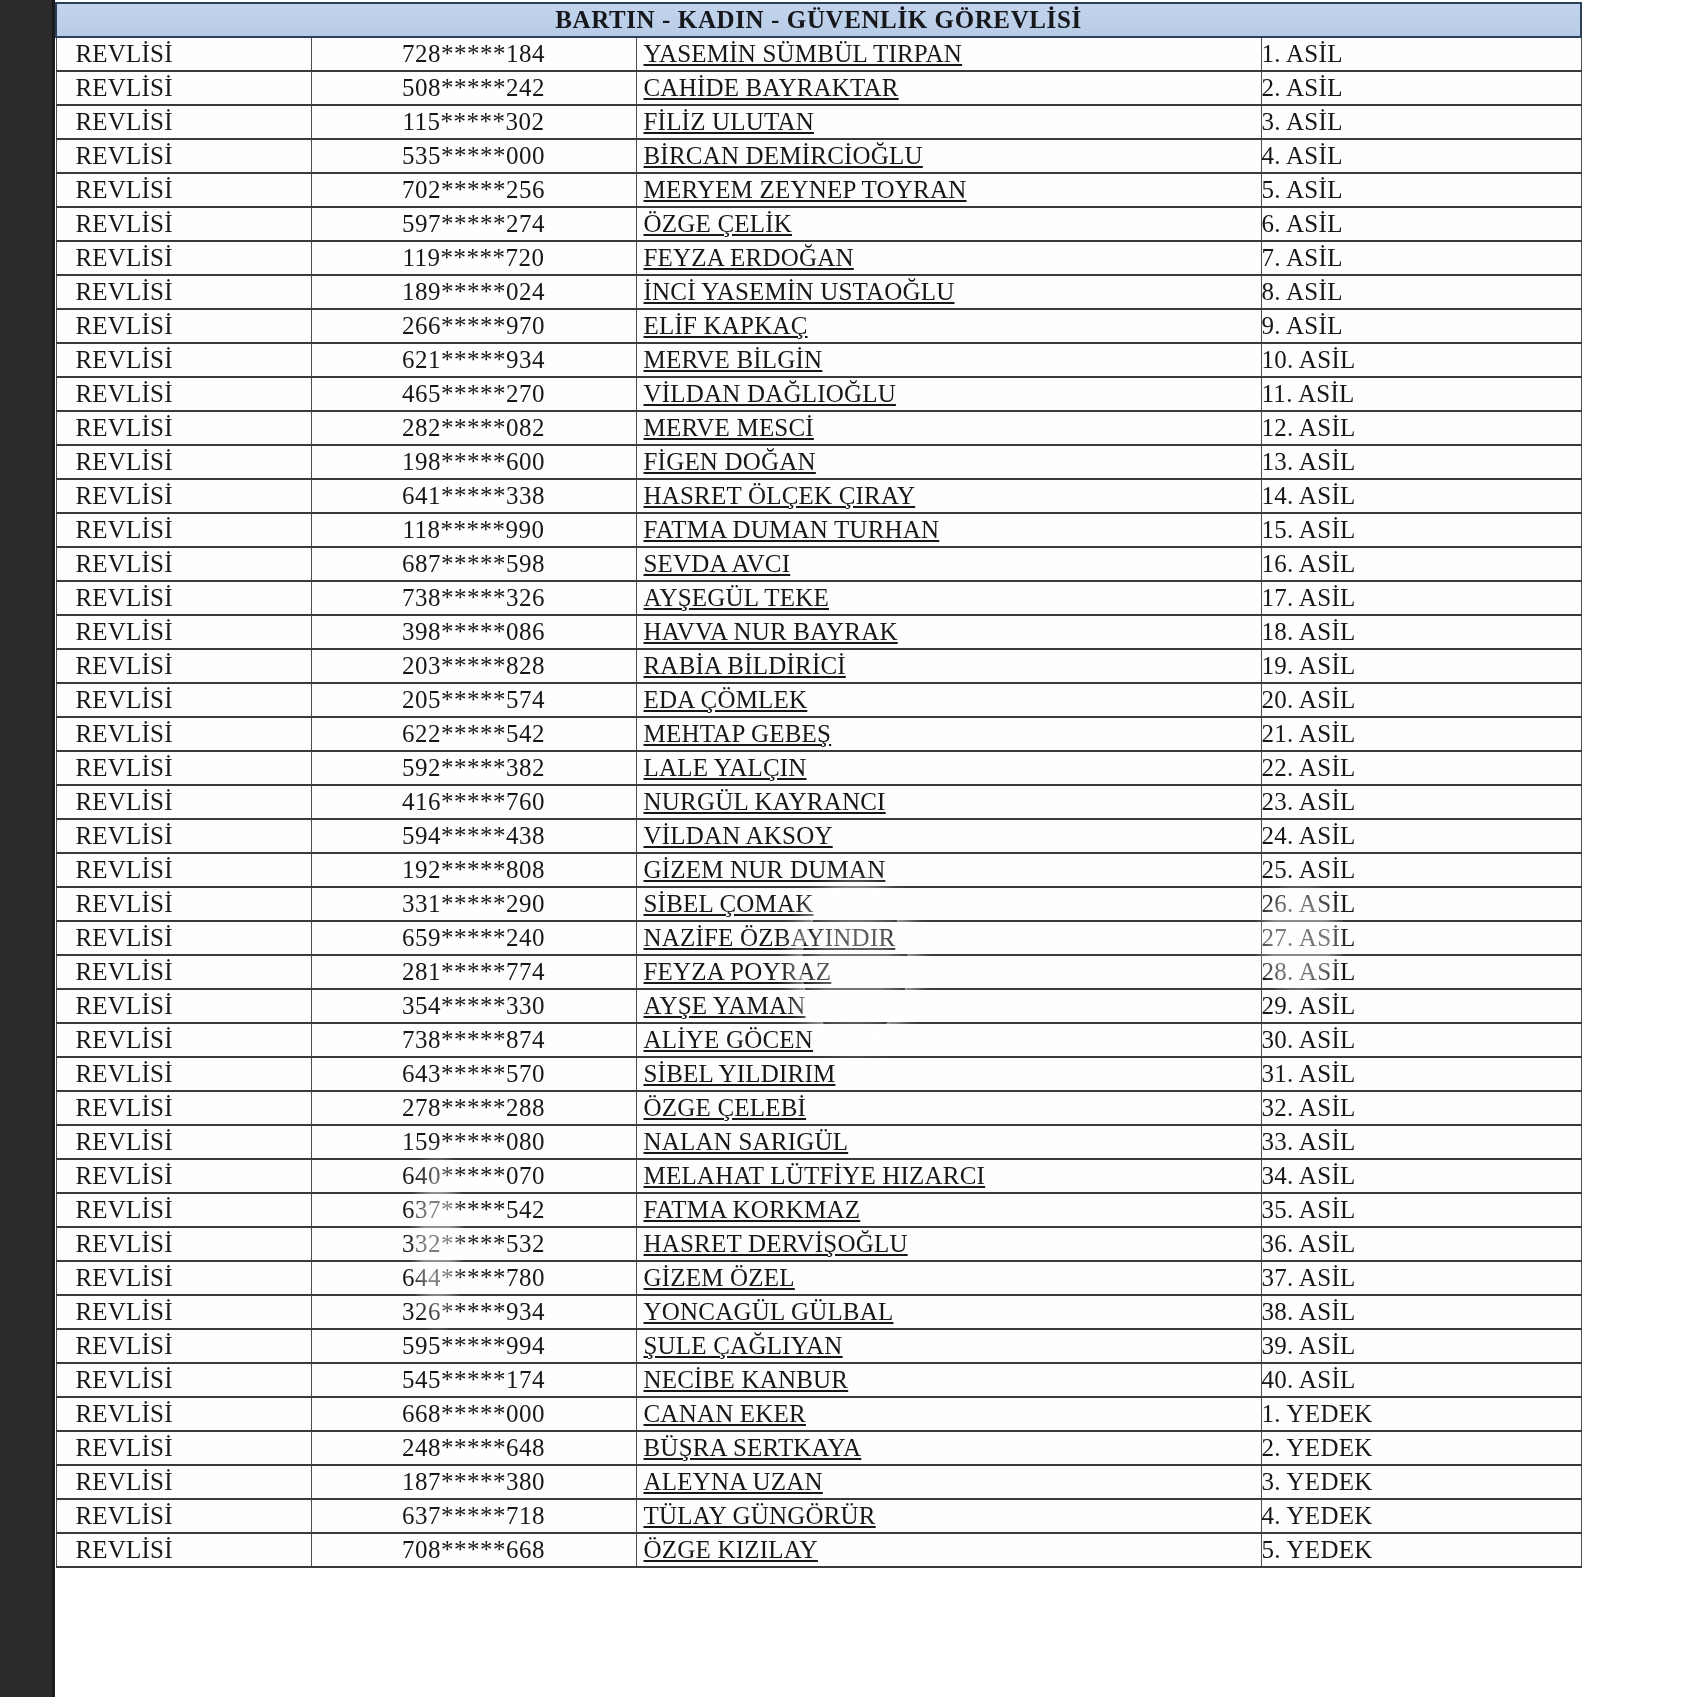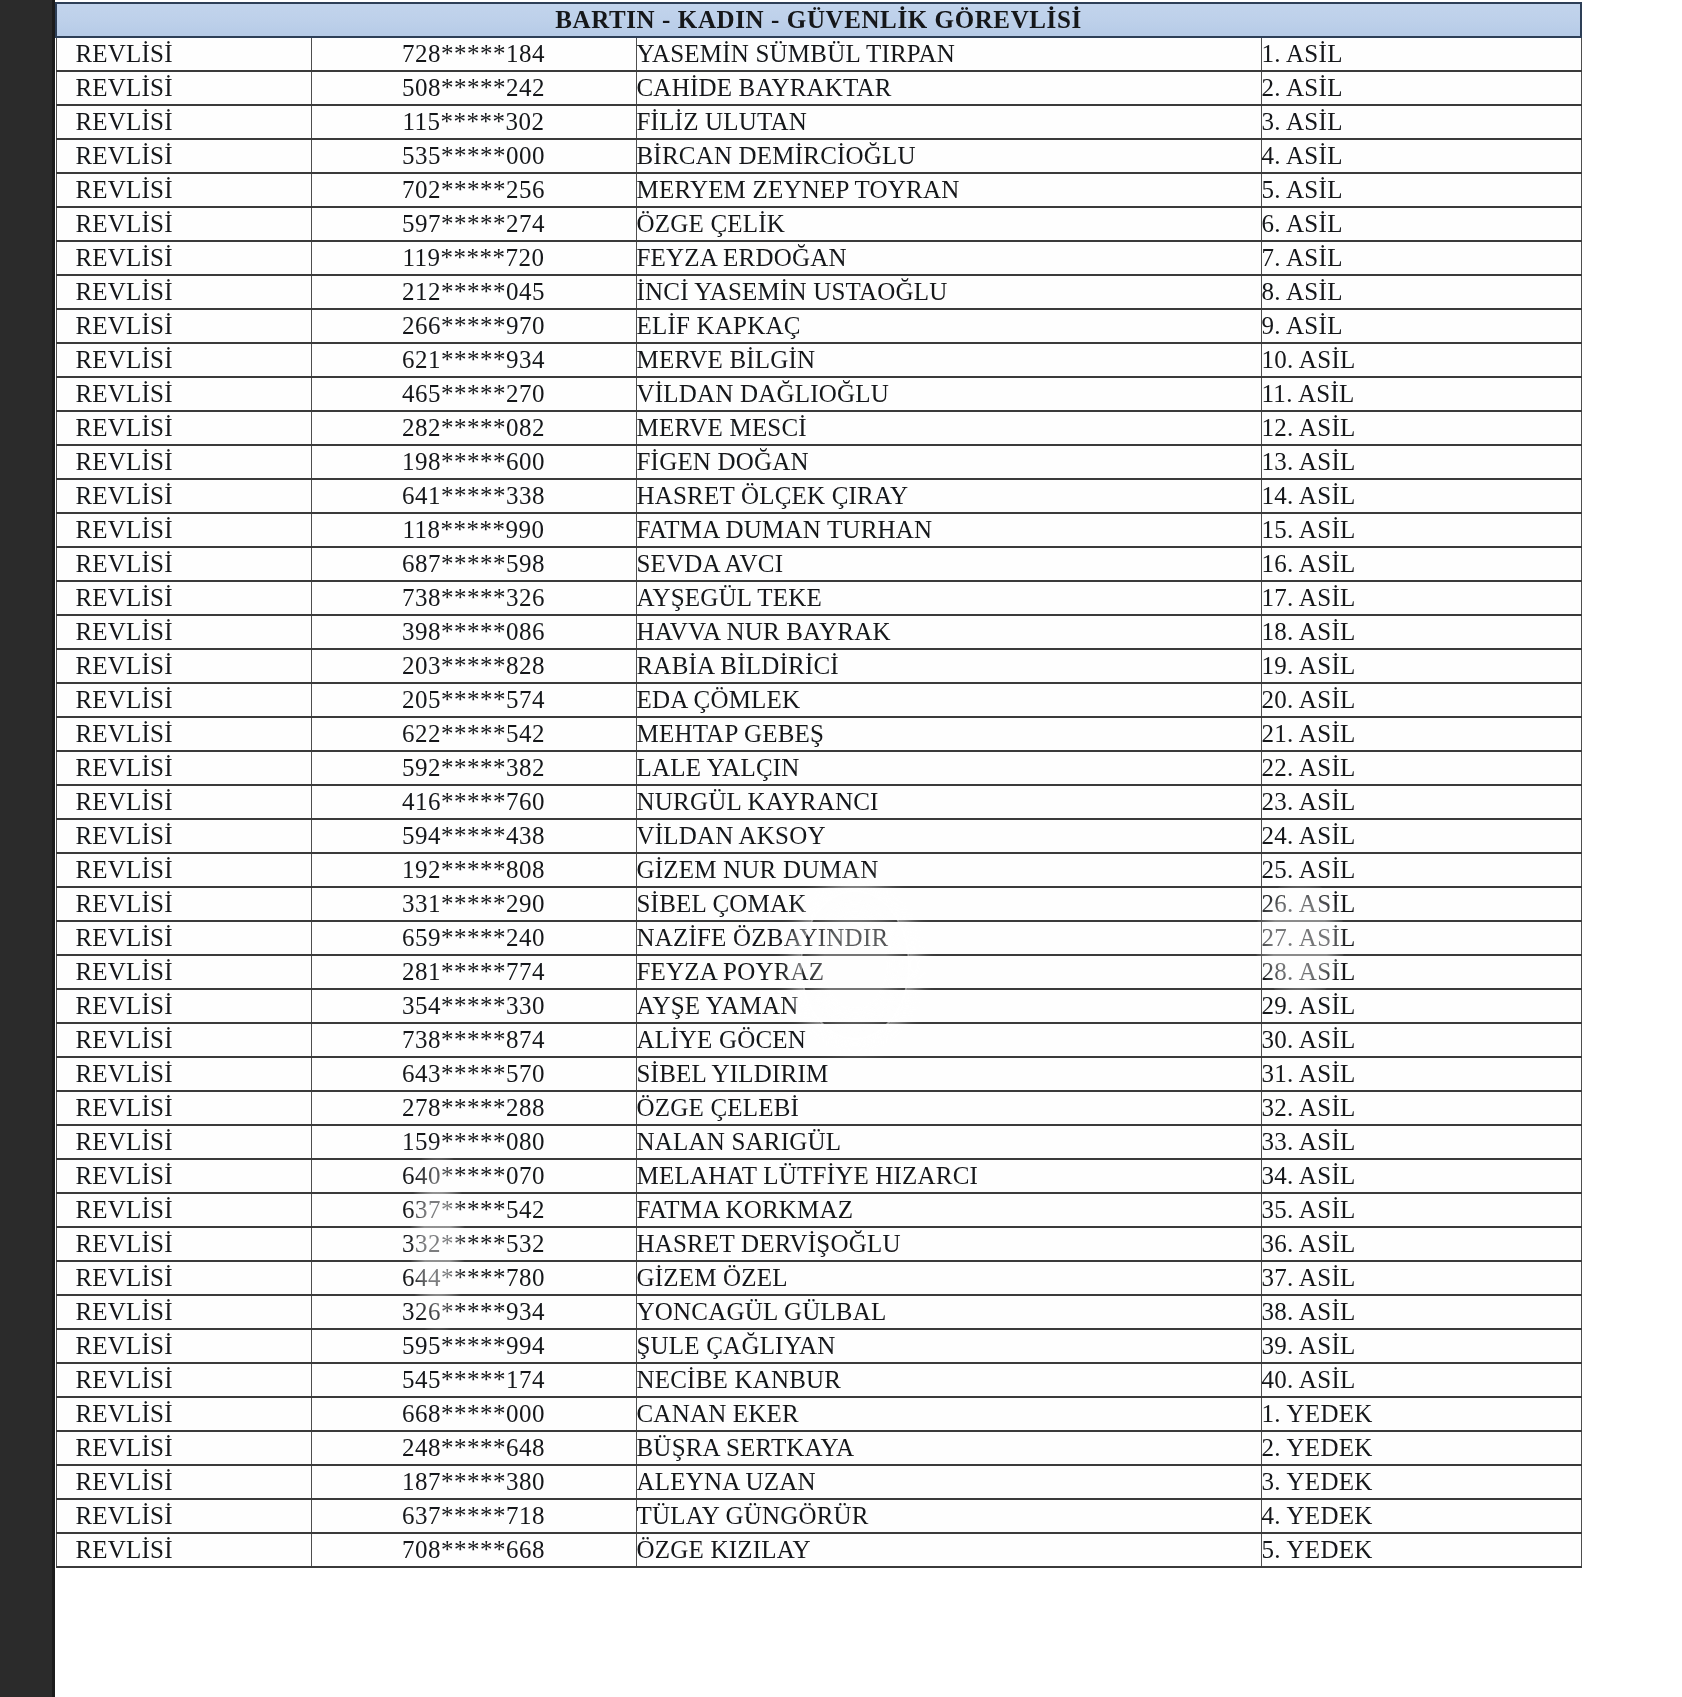--- a/index.html
+++ b/index.html
@@ -86,22 +86,23 @@
     text-align: left;
     padding-left: 19px;
     letter-spacing: 0.2px;
   }
   td.idno {
     text-align: center;
     letter-spacing: 0.5px;
   }
   td.name {
     text-align: left;
-    padding-left: 0;
+    padding-left: 7px;
     letter-spacing: 0.2px;
+    text-decoration: underline;
   }
   td.rank {
     text-align: left;
     padding-right: 10px;
     letter-spacing: 0.3px;
   }
 
   
   .artifact {
     position: absolute;
@@ -185,21 +186,21 @@
           <td class="rank">6. ASİL</td>
         </tr>
         <tr>
           <td class="unit">REVLİSİ</td>
           <td class="idno">119*****720</td>
           <td class="name">FEYZA ERDOĞAN</td>
           <td class="rank">7. ASİL</td>
         </tr>
         <tr>
           <td class="unit">REVLİSİ</td>
-          <td class="idno">212*****045</td>
+          <td class="idno">189*****024</td>
           <td class="name">İNCİ YASEMİN USTAOĞLU</td>
           <td class="rank">8. ASİL</td>
         </tr>
         <tr>
           <td class="unit">REVLİSİ</td>
           <td class="idno">266*****970</td>
           <td class="name">ELİF KAPKAÇ</td>
           <td class="rank">9. ASİL</td>
         </tr>
         <tr>

